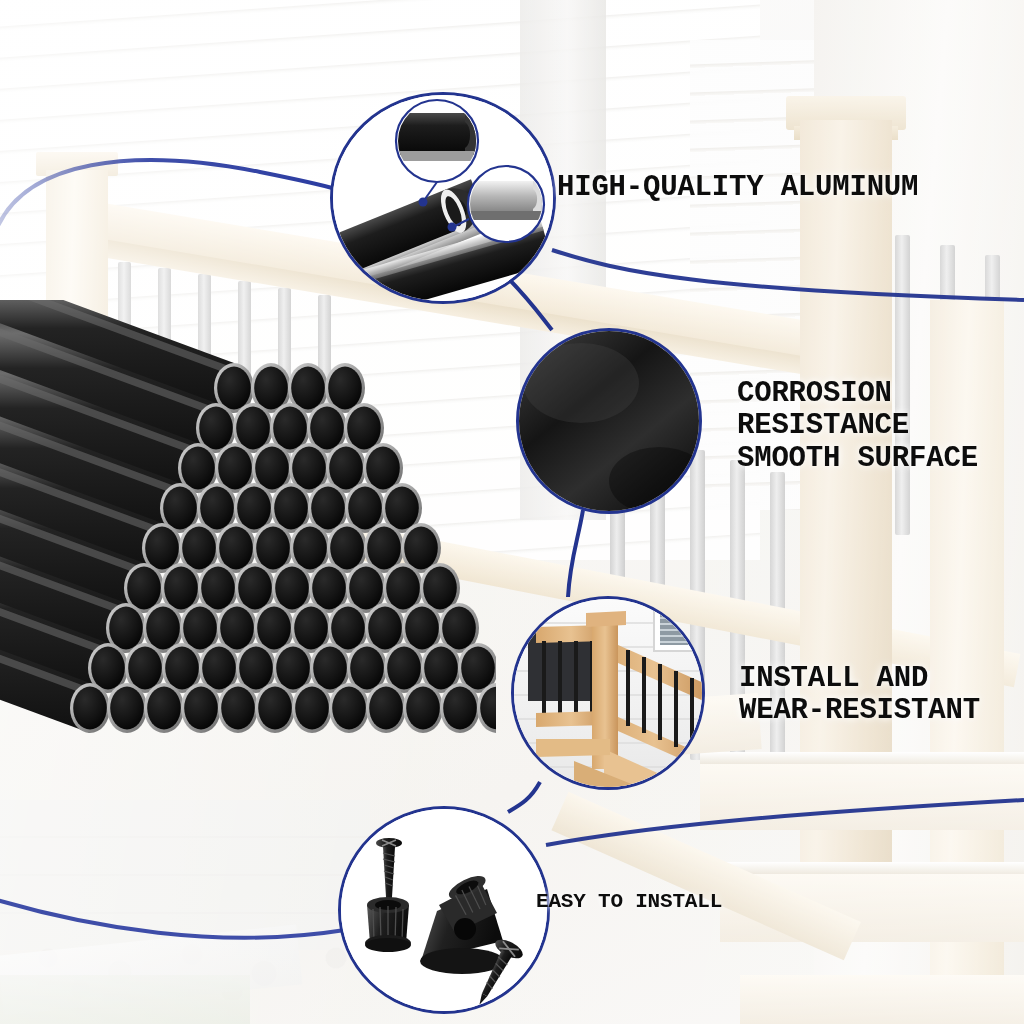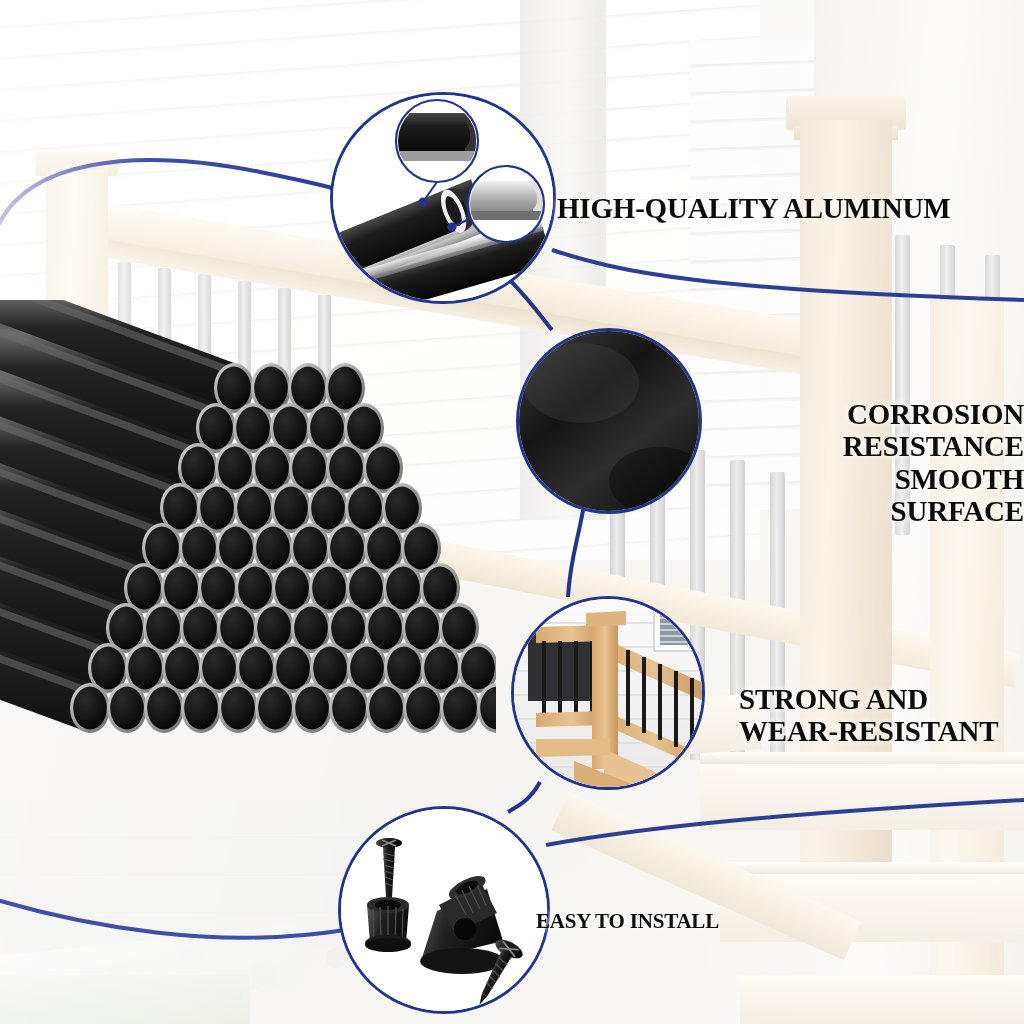--- a/index.html
+++ b/index.html
@@ -102,25 +102,25 @@
   
   .callout{position:absolute;border-radius:50%;overflow:hidden;
     border:3px solid #23348f;background:#fff;box-sizing:border-box;}
   #callout-1{left:330px;top:92px;width:226px;height:212px;}
   #callout-2{left:516px;top:328px;width:186px;height:186px;}
   #callout-3{left:511px;top:596px;width:194px;height:194px;}
   #callout-4{left:338px;top:806px;width:212px;height:208px;}
 
   
   .feature-label{position:absolute;color:#0d0d0d;font-weight:bold;
-    font-family:Liberation Serif, serif;line-height:1.12;
+    font-family:Liberation Mono, monospace;line-height:1.12;
     letter-spacing:-.2px;white-space:pre-line;
-    text-shadow:0 0 6px rgba(255,255,255,.95),0 0 12px rgba(255,255,255,.8);margin-top:20px;}
+    text-shadow:0 0 6px rgba(255,255,255,.95),0 0 12px rgba(255,255,255,.8);}
   #label-1{left:557px;top:172px;font-size:29px;}
-  #label-2{left:771px;top:378px;font-size:29px;text-align:right;}
+  #label-2{left:737px;top:378px;font-size:29px;}
   #label-3{left:739px;top:663px;font-size:29px;}
   #label-4{left:536px;top:890px;font-size:21px;}
 </style>
 </head>
 <body>
 
 <div id="stage">
 
   <div class="bg">
     <div class="bg-wash"></div>
@@ -608,17 +608,17 @@
         <path d="M-3 52 L3 52 L0 63 Z" fill="#141414"></path>
       </g>
     </svg>
   </div>
 
 
   <div class="feature-label" id="label-1">HIGH-QUALITY ALUMINUM</div>
   <div class="feature-label" id="label-2">CORROSION
 RESISTANCE
 SMOOTH SURFACE</div>
-  <div class="feature-label" id="label-3">STRONG AND
+  <div class="feature-label" id="label-3">INSTALL AND
 WEAR-RESISTANT</div>
   <div class="feature-label" id="label-4">EASY TO INSTALL</div>
 
 </div>
 
 </body></html>

